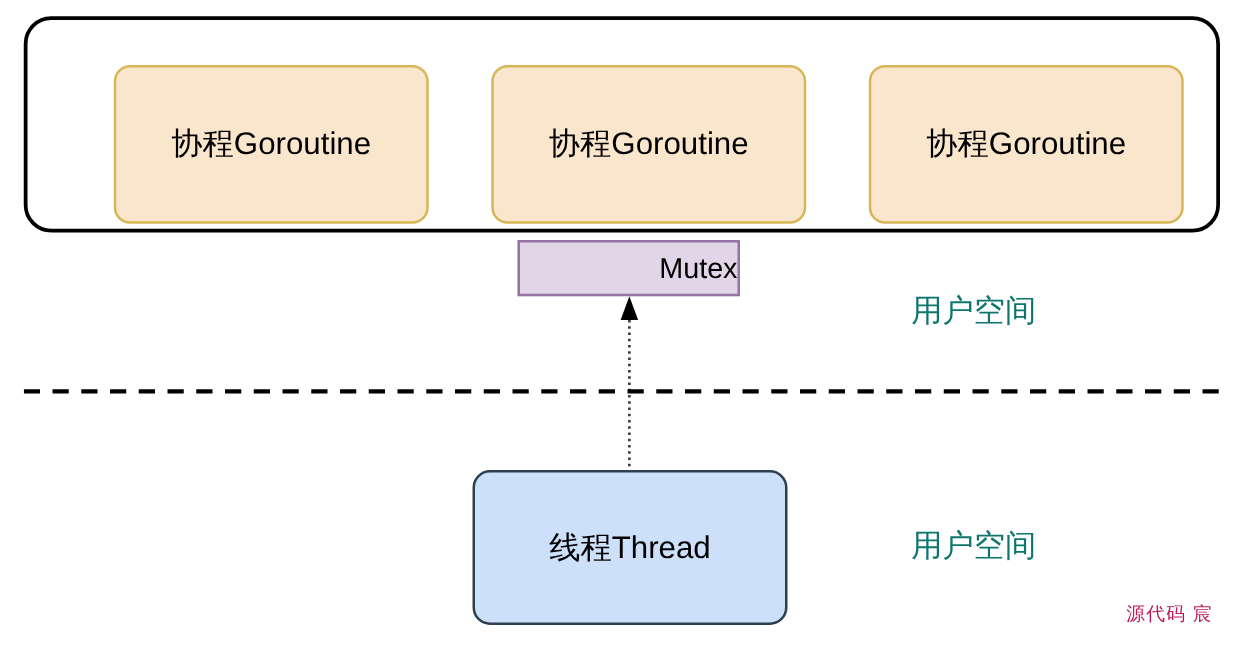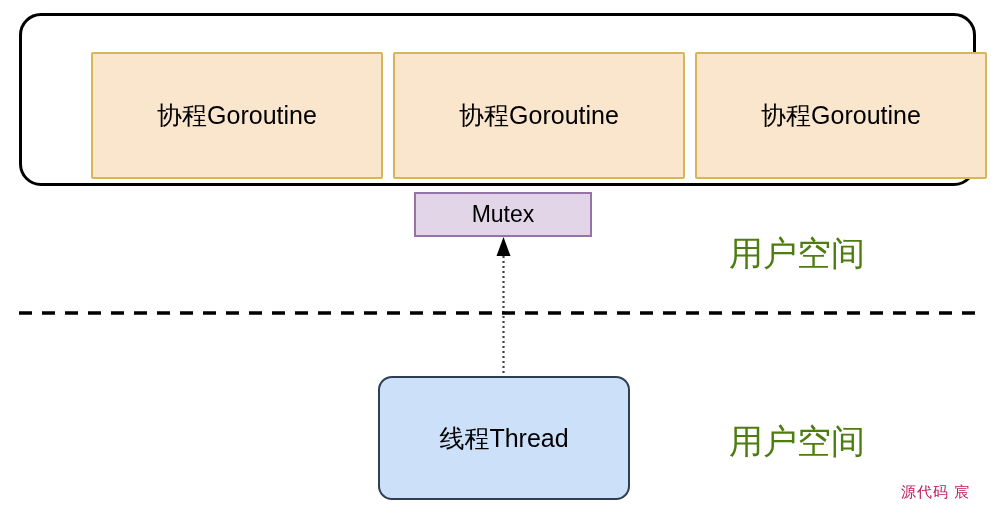--- a/index.html
+++ b/index.html
@@ -29,26 +29,26 @@
     box-sizing: border-box;
     border: 3px solid #000000;
     border-radius: 22px;
     background: #ffffff;
   }
 
   
   .goroutine-box {
     position: absolute;
     top: 36px;
-    width: 292px;
+    width: 252px;
     height: 127px;
     box-sizing: border-box;
     background: #fae5cd;
     border: 2px solid #d6b656;
-    border-radius: 2px;
+    border-radius: 13px;
     display: flex;
     align-items: center;
     justify-content: center;
   }
   .goroutine-box .box-label {
     font-size: 25px;
     color: #000000;
     line-height: 1;
     white-space: nowrap;
   }
@@ -61,21 +61,21 @@
     position: absolute;
     left: 414px;
     top: 192px;
     width: 178px;
     height: 45px;
     box-sizing: border-box;
     background: #e1d5e7;
     border: 2px solid #9673a6;
     display: flex;
     align-items: center;
-    justify-content: center;
+    justify-content: flex-end;
   }
   .mutex-box .box-label {
     font-size: 23px;
     color: #000000;
     line-height: 1;
     white-space: nowrap;
   }
 
   
   .arrow-connector {
@@ -113,22 +113,22 @@
   .thread-box .box-label {
     font-size: 25px;
     color: #000000;
     line-height: 1;
     white-space: nowrap;
   }
 
   
   .space-label {
     position: absolute;
-    font-size: 34px;
-    color: #4d7c0f;
+    font-size: 25px;
+    color: #0f766e;
     white-space: nowrap;
     line-height: 1;
     font-family: Liberation Serif, serif;
   }
   #label-user-space   { left: 729px; top: 237px; }
   #label-kernel-space { left: 729px; top: 425px; }
 
   
   .watermark {
     position: absolute;

